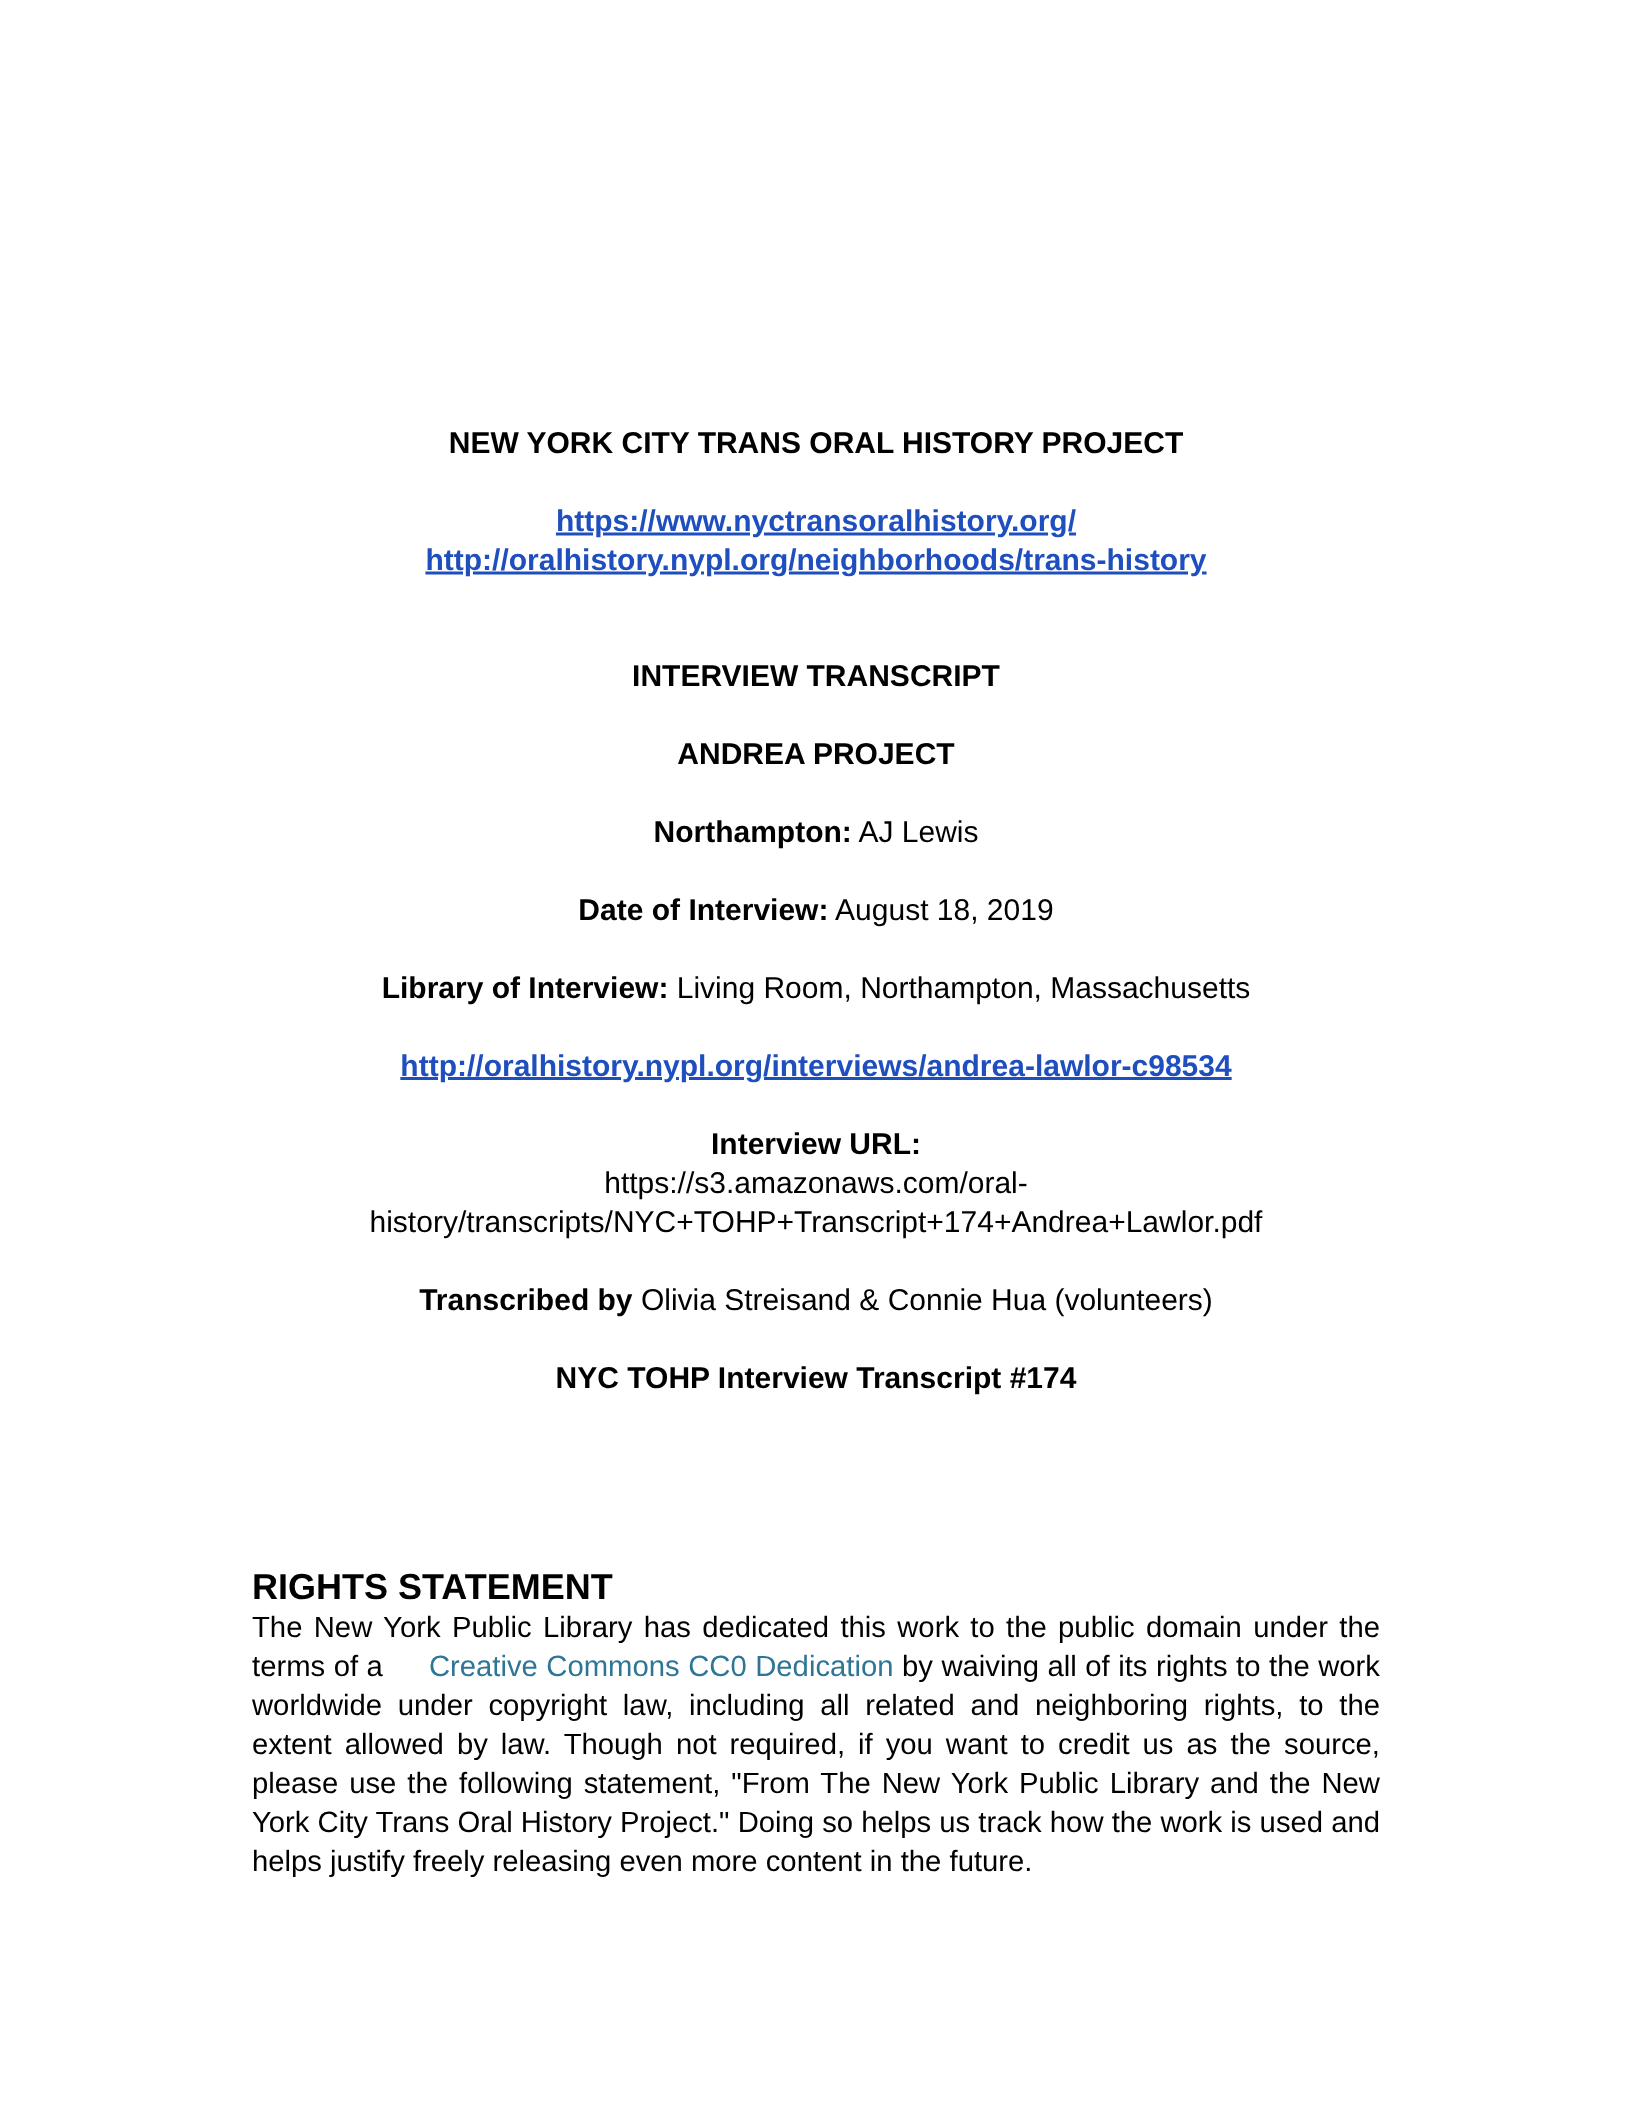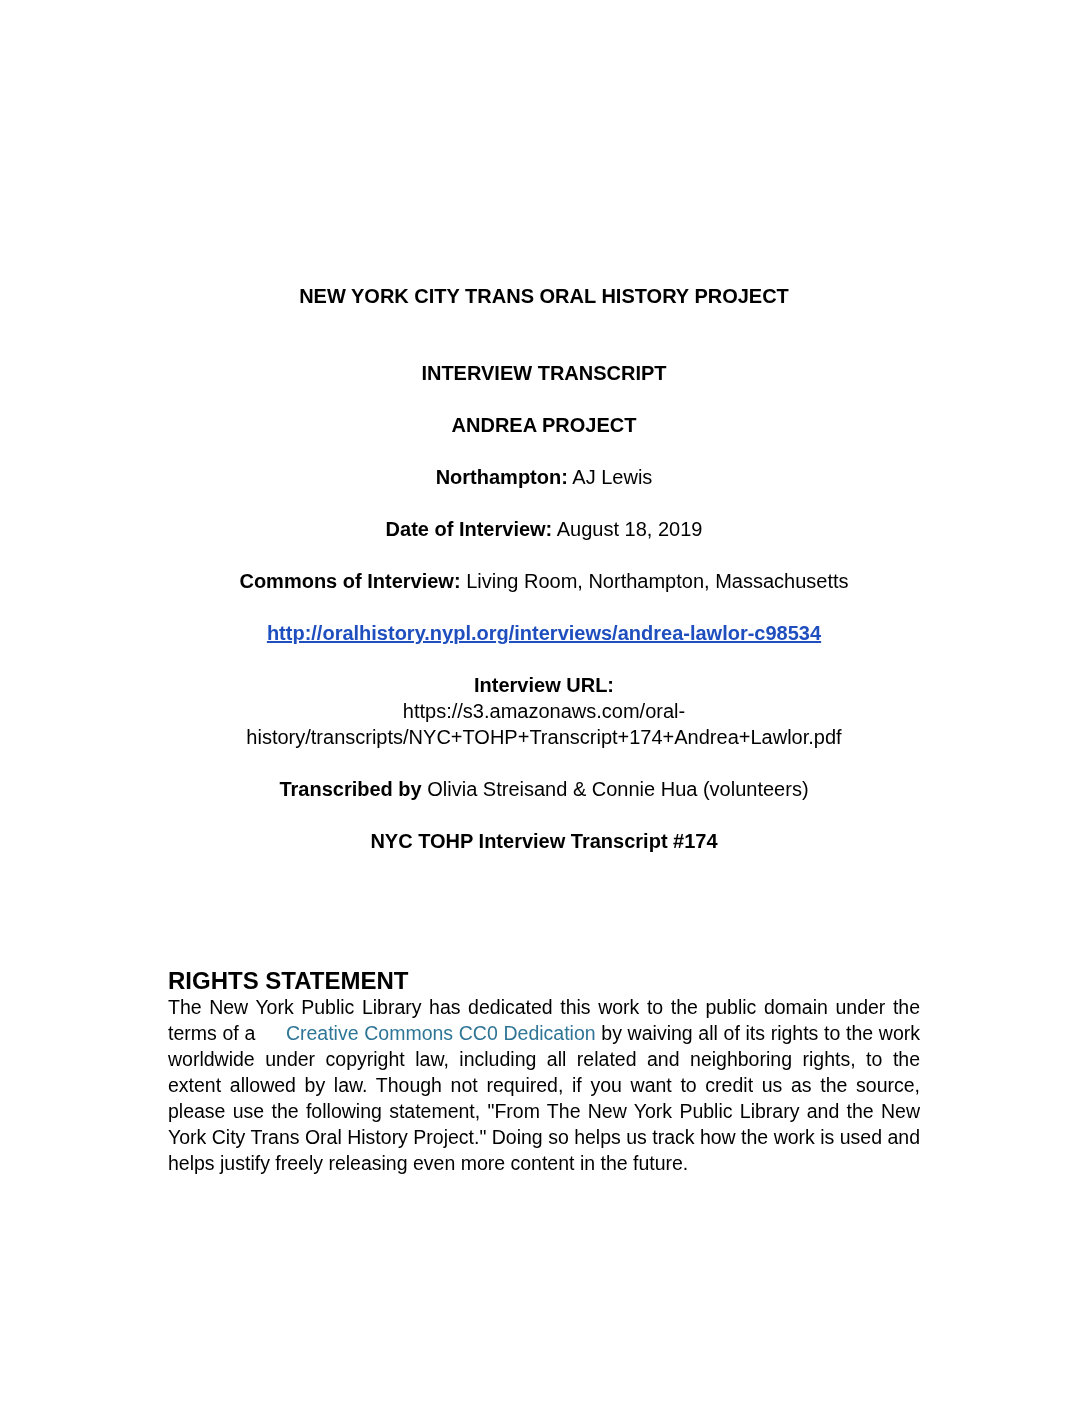--- a/index.html
+++ b/index.html
@@ -41,38 +41,44 @@
   }
 </style>
 </head>
 <body>
 
 <div class="page">
 
   <div class="center line b blk">NEW YORK CITY TRANS ORAL HISTORY PROJECT</div>
 
   <div class="center blk2">
+    <div class="line">
+      <a class="doclink b">https://www.nyctransoralhistory.org/</a>
+    </div>
+    <div class="line">
+      <a class="doclink b">http://oralhistory.nypl.org/neighborhoods/trans-history</a>
+    </div>
   </div>
 
   <div class="center line b blk">INTERVIEW TRANSCRIPT</div>
 
   <div class="center line b blk">ANDREA PROJECT</div>
 
   <div class="center line blk">
     <span class="b">Northampton:</span>
     <span>AJ Lewis</span>
   </div>
 
   <div class="center line blk">
     <span class="b">Date of Interview:</span>
     <span>August 18, 2019</span>
   </div>
 
   <div class="center line blk">
-    <span class="b">Commons of Interview:</span>
+    <span class="b">Library of Interview:</span>
     <span>Living Room, Northampton, Massachusetts</span>
   </div>
 
   <div class="center blk">
     <div class="line">
       <a class="doclink b">http://oralhistory.nypl.org/interviews/andrea-lawlor-c98534</a>
     </div>
   </div>
 
   <div class="center blk">

